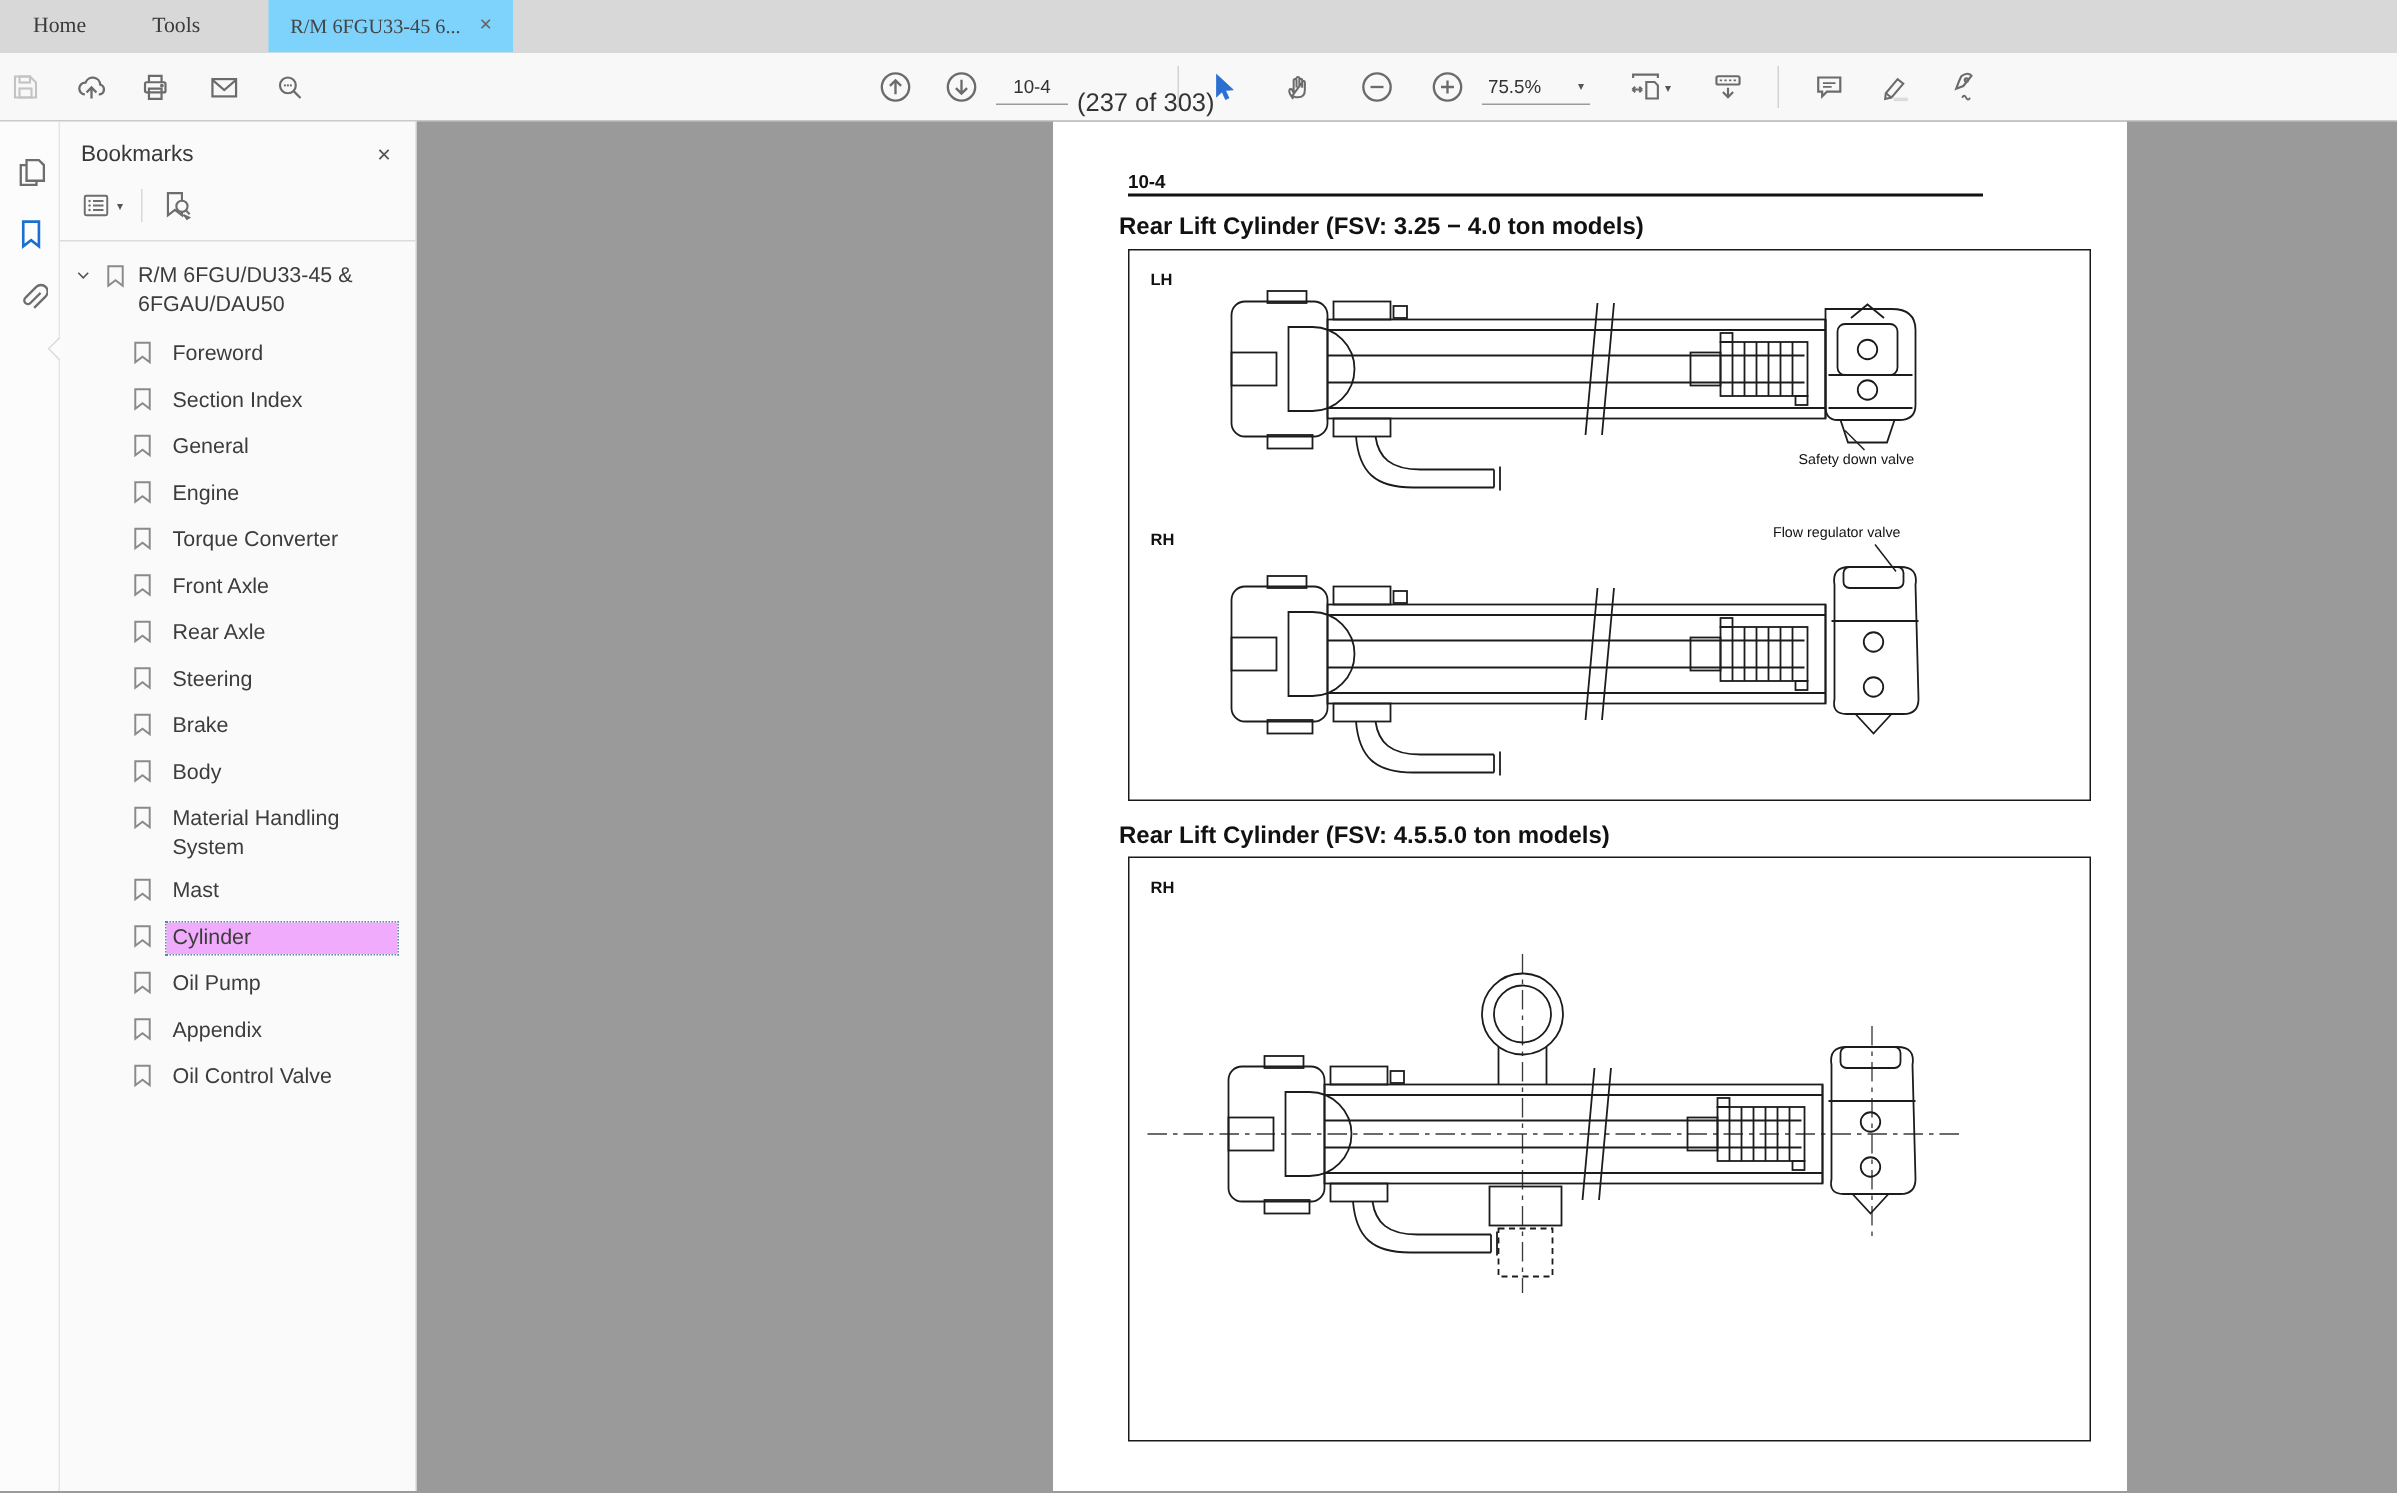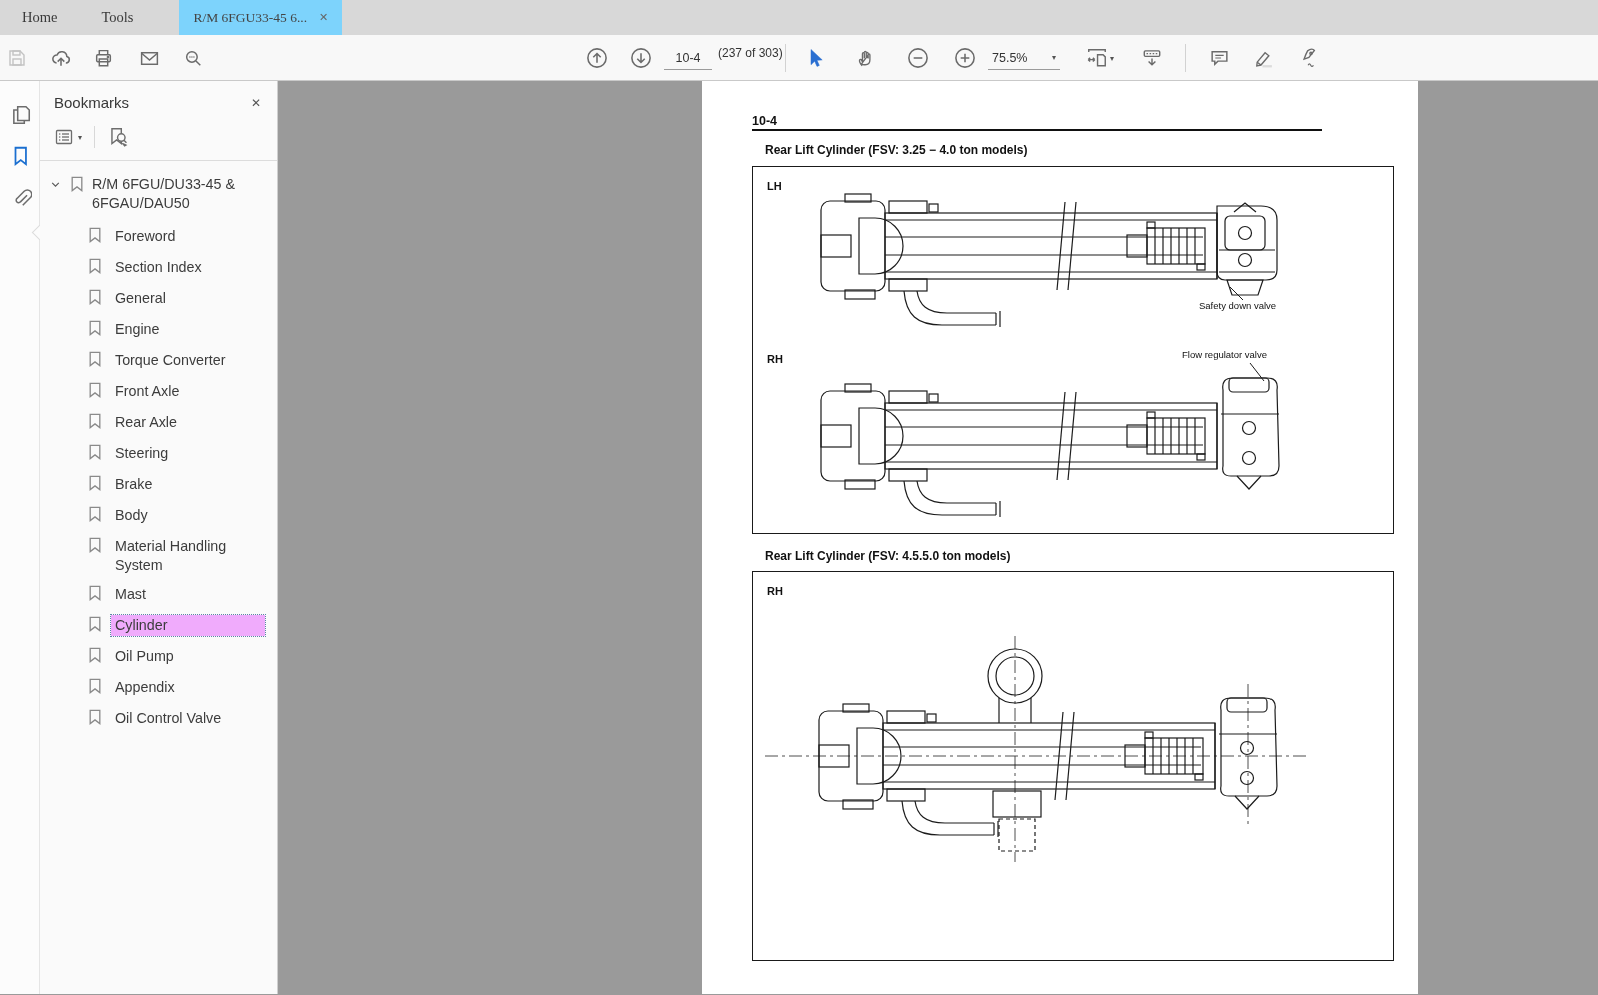--- a/index.html
+++ b/index.html
@@ -13,21 +13,21 @@
   .tab.doc .doclabel { white-space:nowrap; overflow:hidden; font-size:13.5px; color:#444; }
   .tab-close { font-size:11px; color:#666; line-height:1; }
 
   
   .toolbar { height:46px; background:#f8f8f8; border-bottom:1px solid #c9c9c9; position:relative; }
   .tbtn { position:absolute; top:7px; width:32px; height:32px; display:flex; align-items:center; justify-content:center; color:#6b6b6b; }
   .tbtn svg { display:block; }
   .tb-divider { position:absolute; top:9px; width:1px; height:28px; background:#d2d2d2; }
   .field { position:absolute; top:11px; height:24px; border-bottom:1px solid #9b9b9b; font-size:12.5px; color:#333;
            display:flex; align-items:center; justify-content:center; background:transparent; }
-  .pagecount { position:absolute; top:0; height:36px; display:flex; align-items:center; font-size:12px; color:#333; }
+  .pagecount { position:absolute; top:16px; height:36px; display:flex; align-items:center; font-size:17px; color:#333; }
   .caret { font-size:8px; color:#555; }
 
   
   .main { display:flex; height:913px; }
 
   .iconstrip { width:40px; background:#fcfcfc; border-right:1px solid #e5e5e5; position:relative; flex:none; }
   .railbtn { position:absolute; left:9px; width:24px; height:24px; display:flex; align-items:center; justify-content:center; color:#6d6d6d; }
   .rail-notch { position:absolute; left:34px; top:146px; width:11px; height:11px; background:#fcfcfc; border-left:1px solid #dcdcdc; border-bottom:1px solid #dcdcdc; transform:rotate(45deg); }
 
   .panel { width:238px; background:#fafafa; border-right:1px solid #cfcfcf; position:relative; flex:none; font-size:14.3px; color:#3c3c3c; }
@@ -49,21 +49,21 @@
   .bm-label { flex:1; line-height:19px; padding:1px 4px; }
   .bm-label.selected { background:#f0abfc; outline:1px dotted #5c83a6; }
   .panel-collapse { position:absolute; right:-10px; top:440px; width:10px; height:22px; color:#444; font-size:9px;
                     display:flex; align-items:center; justify-content:center; }
 
   
   .docarea { flex:1; background:#9a9a9a; position:relative; overflow:hidden; }
   .pdfpage { position:absolute; left:424px; top:0; width:716px; height:913px; background:#ffffff; }
   .pg-num { position:absolute; left:50px; top:33px; font-size:12.5px; font-weight:bold; color:#111; }
   .pg-rule { position:absolute; left:50px; top:48px; width:570px; height:2px; background:#111; }
-  .fig-title { position:absolute; left:63px; font-size:12px; font-weight:bold; color:#111; }
+  .fig-title { position:absolute; left:44px; font-size:16px; font-weight:bold; color:#111; }
   .figbox { position:absolute; left:50px; width:642px; border:1.5px solid #1a1a1a; background:#fff; }
   .figbox svg { display:block; }
   text.draw-label { font-family:"Liberation Sans",sans-serif; font-weight:bold; fill:#111; }
   text.draw-callout { font-family:"Liberation Sans",sans-serif; fill:#111; }
 </style>
 </head>
 <body>
 
 <svg width="0" height="0" style="position:absolute">
   <defs>

